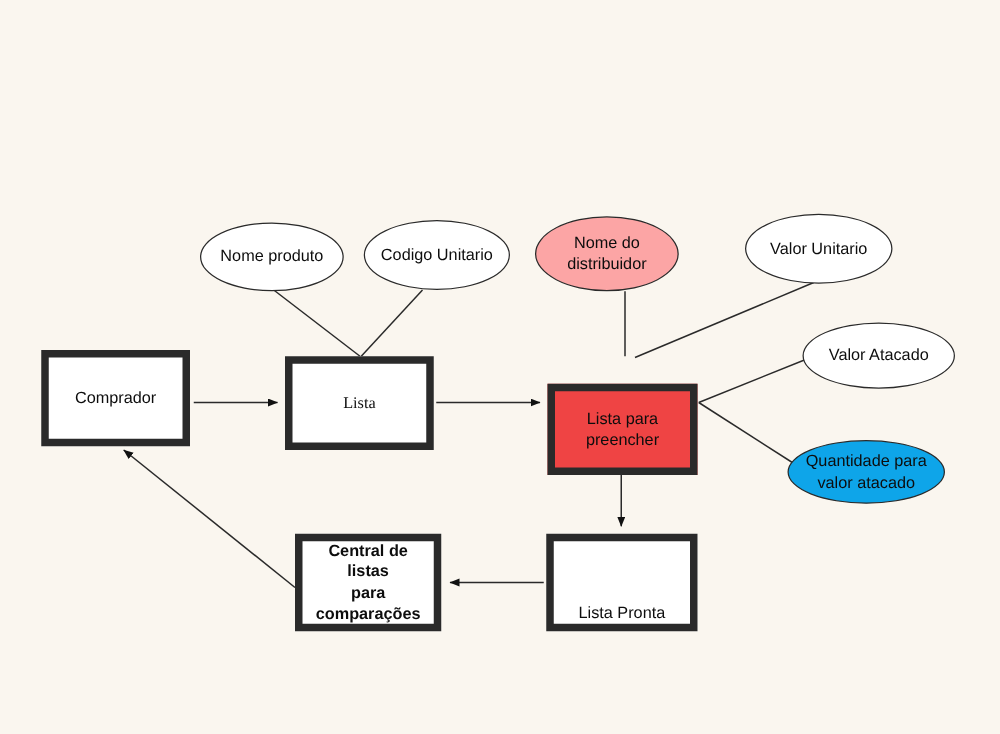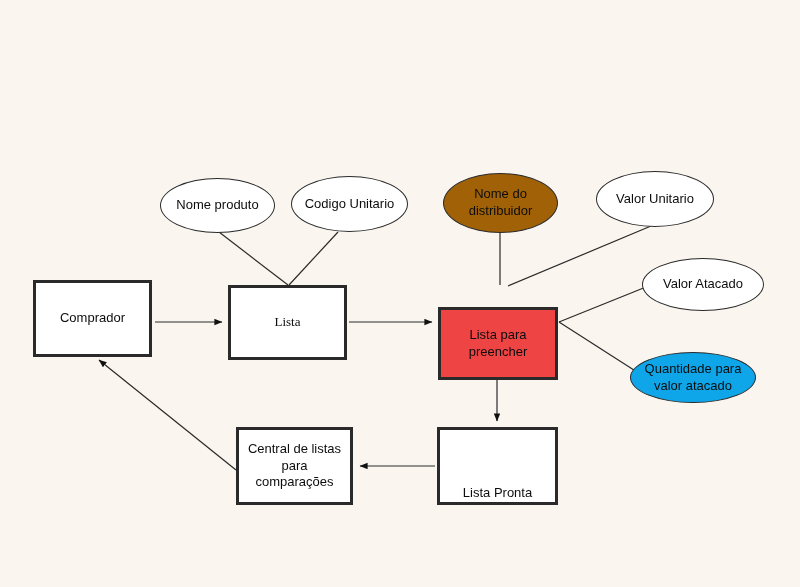--- a/index.html
+++ b/index.html
@@ -32,21 +32,21 @@
     align-items: center;
     justify-content: center;
     text-align: center;
     background: #ffffff;
     color: #0d0d0d;
     font-size: 13px;
     line-height: 1.28;
     z-index: 2;
   }
   .node.box {
-    border: 3px solid #22c55e;
+    border: 6px solid #22c55e;
   }
   .node.ellipse {
     border: 1px solid #2a2a2a;
     border-radius: 50%;
   }
   .node .label {
     padding: 0 5px;
     white-space: pre-line;
   }
 </style>
@@ -81,32 +81,32 @@
       <div class="node box" style="left: 228px; top: 285px; width: 119px; height: 75px; background: rgb(255, 255, 255); border-color: rgb(42, 42, 42); font-family: Liberation Serif, serif;">
         <span class="label">Lista</span>
       </div>
       <div class="node box" style="left: 438px; top: 285px; width: 120px; height: 73px; background: #ef4444; border-color: rgb(42, 42, 42); margin-top: 22px;">
         <span class="label">Lista para
 preencher</span>
       </div>
       <div class="node box" style="left: 437px; top: 427px; width: 121px; height: 78px; background: rgb(255, 255, 255); border-color: rgb(42, 42, 42); align-items: flex-end;">
         <span class="label">Lista Pronta</span>
       </div>
-      <div class="node box" style="left: 236px; top: 427px; width: 117px; height: 78px; background: rgb(255, 255, 255); border-color: rgb(42, 42, 42);">
+      <div class="node box" style="left: 236px; top: 427px; width: 117px; height: 78px; background: rgb(255, 255, 255); border-color: rgb(42, 42, 42); font-weight: bold;">
         <span class="label">Central de listas
 para
 comparações</span>
       </div>
       <div class="node ellipse" style="left: 160px; top: 178px; width: 115px; height: 55px; background: rgb(255, 255, 255); border-color: rgb(42, 42, 42);">
         <span class="label">Nome produto</span>
       </div>
       <div class="node ellipse" style="left: 291px; top: 176px; width: 117px; height: 56px; background: rgb(255, 255, 255); border-color: rgb(42, 42, 42);">
         <span class="label">Codigo Unitario</span>
       </div>
-      <div class="node ellipse" style="left: 443px; top: 173px; width: 115px; height: 60px; background: #a16207; border-color: rgb(42, 42, 42);">
+      <div class="node ellipse" style="left: 428px; top: 173px; width: 115px; height: 60px; background: #fca5a5; border-color: rgb(42, 42, 42);">
         <span class="label">Nome do
 distribuidor</span>
       </div>
       <div class="node ellipse" style="left: 596px; top: 171px; width: 118px; height: 56px; background: rgb(255, 255, 255); border-color: rgb(42, 42, 42);">
         <span class="label">Valor Unitario</span>
       </div>
       <div class="node ellipse" style="left: 642px; top: 258px; width: 122px; height: 53px; background: rgb(255, 255, 255); border-color: rgb(42, 42, 42);">
         <span class="label">Valor Atacado</span>
       </div>
       <div class="node ellipse" style="left: 630px; top: 352px; width: 126px; height: 51px; background: #0ea5e9; border-color: rgb(42, 42, 42);">

